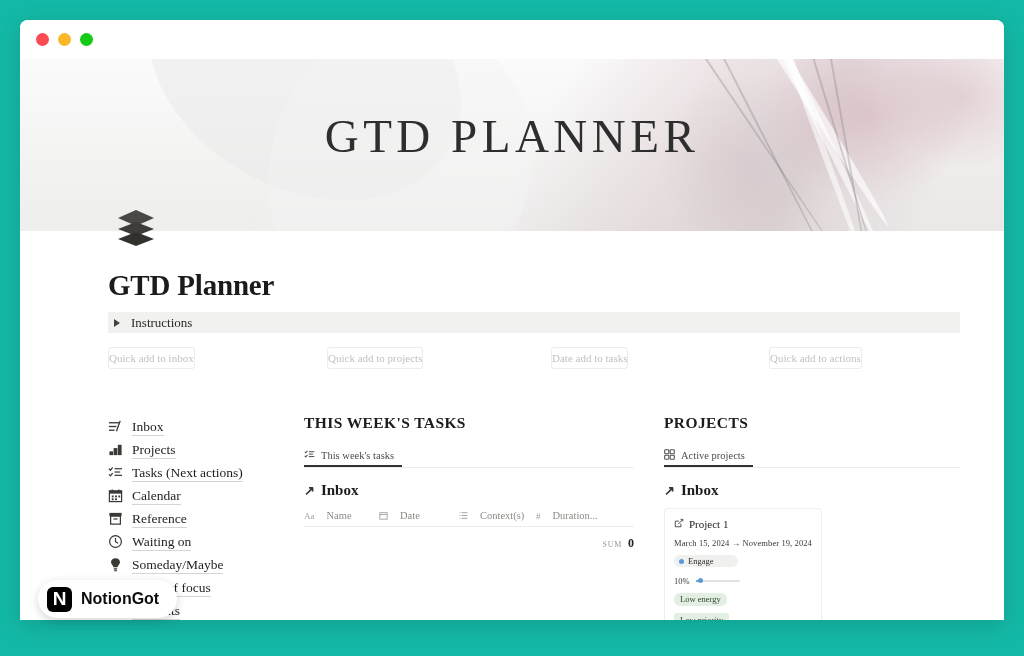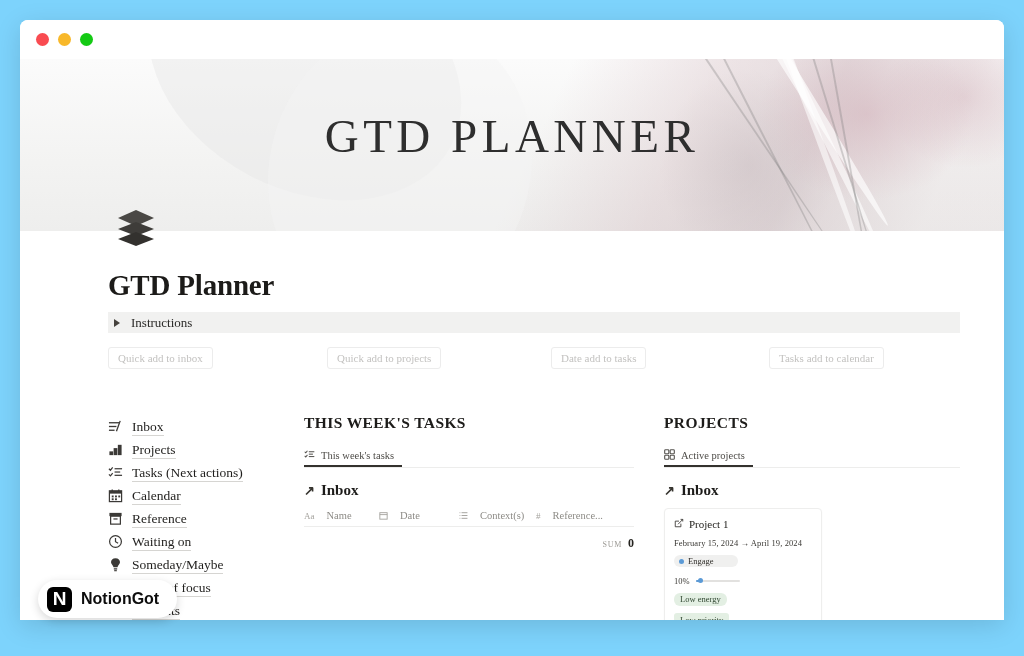--- a/index.html
+++ b/index.html
@@ -2,21 +2,21 @@
 <html><head>
 <meta charset="utf-8">
 <style>
   * { box-sizing: border-box; margin: 0; padding: 0; }
   html, body {
     width: 1024px; height: 656px;
     background: #f2f2f2;
     font-family: "Liberation Serif", serif;
     overflow: hidden;
   }
-  #page { position: relative; width: 1024px; height: 656px; background: #7dd3fc; }
+  #page { position: relative; width: 1024px; height: 656px; background: #14b8a6; }
 
   
   .window {
     position: absolute; left: 20px; top: 20px;
     width: 984px; height: 600px;
     background: #ffffff;
     border-radius: 8px 8px 0 0;
     box-shadow: 0 6px 26px rgba(0,0,0,0.13);
     overflow: hidden;
   }
@@ -77,21 +77,21 @@
     width: 0; height: 0;
     border-left: 6px solid #45423d; border-top: 4px solid transparent; border-bottom: 4px solid transparent;
   }
   .instructions span { font-size: 13px; color: #2b2a28; }
 
   .quick-row { position: absolute; left: 88px; top: 116px; width: 852px; height: 22px; }
   .quick {
     position: absolute; top: 0; height: 22px;
     border: 1px solid #ececec; border-radius: 3px;
     display: flex; align-items: center; justify-content: center;
-    font-size: 11px; color: #c3c2c0; padding: 0 9px;
+    font-size: 11px; color: #c3c2c0; padding: 0 0;
     background: #fff; white-space: nowrap;
   }
 
   
   .cols { position: absolute; left: 88px; top: 166px; width: 852px; }
 
   
   .sidebar { position: absolute; left: 0; top: 18px; width: 190px; }
   .nav-item {
     display: flex; align-items: center; gap: 9px; height: 23px; margin-bottom: 0px;
@@ -216,21 +216,21 @@
 
       <div class="instructions">
         <span class="tri"></span>
         <span>Instructions</span>
       </div>
 
       <div class="quick-row">
         <div class="quick" id="qa0" style="left: 0px;">Quick add to inbox</div>
         <div class="quick" id="qa1" style="left: 219px;">Quick add to projects</div>
         <div class="quick" id="qa2" style="left: 443px;">Date add to tasks</div>
-        <div class="quick" id="qa3" style="left: 661px;">Tasks add to calendar</div>
+        <div class="quick" id="qa3" style="left: 661px;">Quick add to actions</div>
       </div>
 
       <div class="cols">
 
         <div class="sidebar">
 
           <div class="nav-item">
             <span class="nav-ico">
               <svg viewBox="0 0 16 16" width="15" height="15">
                 <line x1="1" y1="4" x2="12" y2="4" stroke="#3b3936" stroke-width="1.4"></line>
@@ -382,21 +382,21 @@
                   <line x1="1" y1="8" x2="2.4" y2="8" stroke="#a4a29d" stroke-width="1.7"></line>
                   <line x1="4.5" y1="8" x2="15" y2="8" stroke="#a4a29d" stroke-width="1.7"></line>
                   <line x1="1" y1="13" x2="2.4" y2="13" stroke="#a4a29d" stroke-width="1.7"></line>
                   <line x1="4.5" y1="13" x2="15" y2="13" stroke="#a4a29d" stroke-width="1.7"></line>
                 </svg>
               </span>
               <span>Context(s)</span>
             </div>
             <div class="th">
               <span class="thi">#</span>
-              <span>Reference...</span>
+              <span>Duration...</span>
             </div>
           </div>
 
 
           <div class="sumrow">
             <span class="sum-lbl">SUM</span>
             <span class="sum-val">0</span>
           </div>
         </div>
 
@@ -428,21 +428,21 @@
                 <svg viewBox="0 0 16 16" width="10" height="10">
                   <path d="M2 5 V14 H11 V9" fill="none" stroke="#3b3936" stroke-width="1.4"></path>
                   <path d="M2 5 H8" fill="none" stroke="#3b3936" stroke-width="1.4"></path>
                   <path d="M6.5 10 L14 2.2" stroke="#3b3936" stroke-width="1.4" fill="none"></path>
                   <path d="M10.5 2.2 H14 V5.6" stroke="#3b3936" stroke-width="1.4" fill="none"></path>
                 </svg>
               </span>
               <span>Project 1</span>
             </div>
 
-            <div class="card-dates">February 15, 2024 → April 19, 2024</div>
+            <div class="card-dates">March 15, 2024 → November 19, 2024</div>
 
             <div class="pill">
               <span class="pill-dot" style="background: rgb(91, 154, 214);"></span>
               <span>Engage</span>
             </div>
 
             <div class="prog-row">
               <span class="prog-lbl">10%</span>
               <span class="prog-track">
                 <span class="prog-fill" id="progfill" style="width: 10%; background: rgb(91, 154, 214);"></span>

